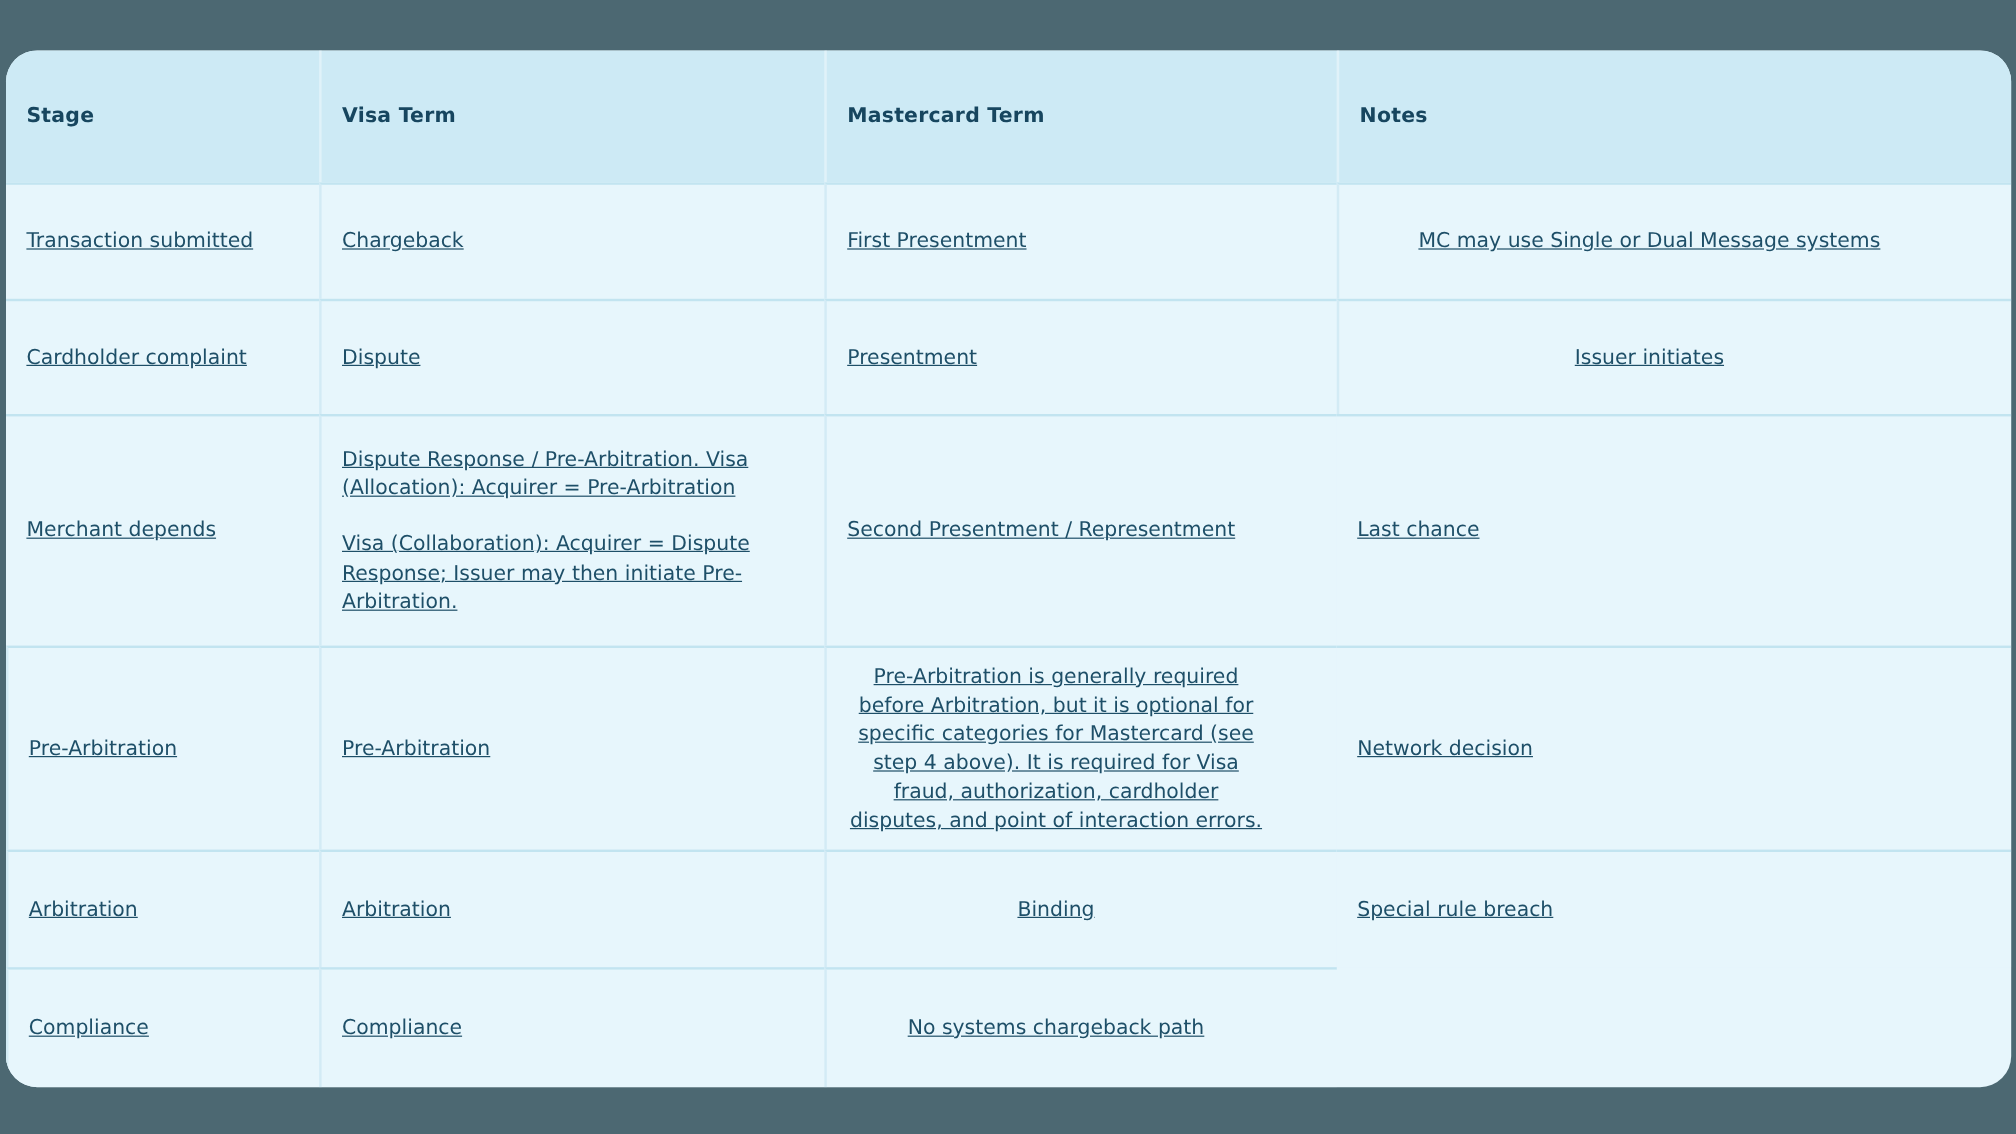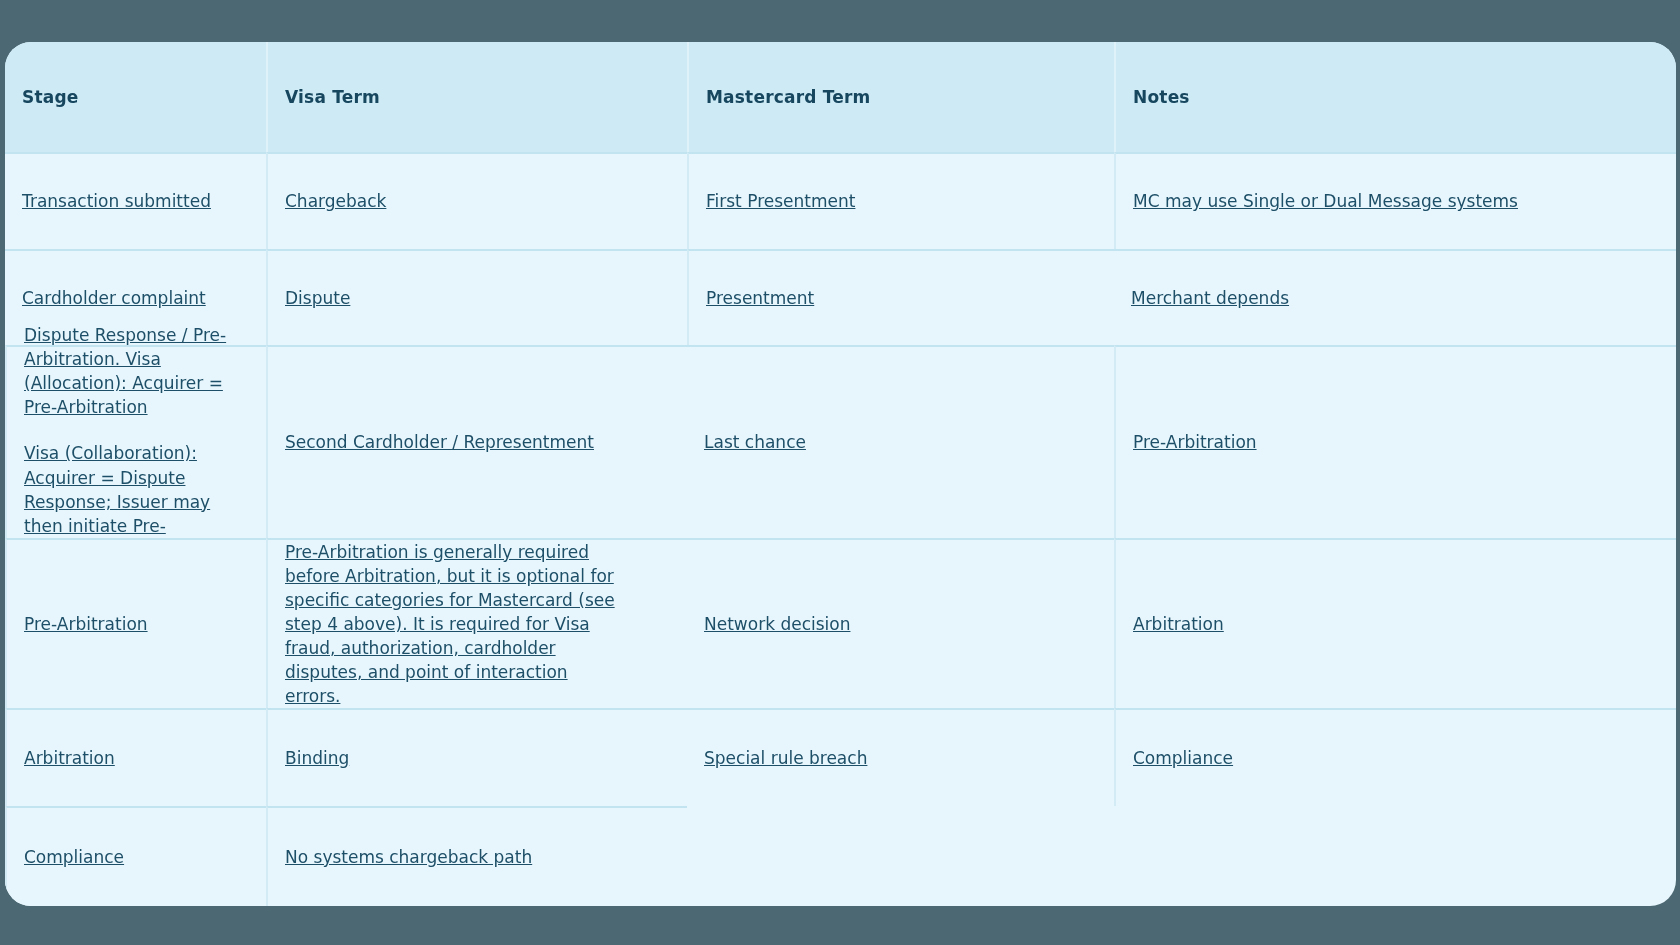--- a/index.html
+++ b/index.html
@@ -58,20 +58,21 @@
     justify-content: center;
     padding: 14px 30px 14px 17px;
     border-top: 2px solid var(--divider-h, #c2e4f0);
     text-decoration: underline;
   }
   .cell.vline {
     border-left: 2px solid var(--divider-v, #d3ebf5);
   }
   .cell.col4 {
     padding-right: 60px;
+    text-align: center;
   }
   .cell p {
     margin: 0;
   }
   .cell p + p {
     margin-top: 22px;
   }
 </style>
 </head>
 <body>
@@ -107,30 +108,33 @@
 
   <div class="cell col1">
           <p>Cardholder complaint</p>
         </div>
   <div class="cell col2 vline">
           <p>Dispute</p>
         </div>
   <div class="cell col3 vline">
           <p>Presentment</p>
         </div>
+  <div class="cell col4 vline">
+          <p>Issuer initiates</p>
+        </div>
 
   <div class="cell col1">
           <p>Merchant depends</p>
         </div>
   <div class="cell col2 vline">
           <p>Dispute Response / Pre-Arbitration. Visa (Allocation): Acquirer = Pre-Arbitration</p>
           <p>Visa (Collaboration): Acquirer = Dispute Response; Issuer may then initiate Pre-Arbitration.</p>
         </div>
   <div class="cell col3 vline">
-          <p>Second Cardholder / Representment</p>
+          <p>Second Presentment / Representment</p>
         </div>
 
   <div class="cell col1">
           <p>Last chance</p>
         </div>
   <div class="cell col2 vline">
           <p>Pre-Arbitration</p>
         </div>
   <div class="cell col3 vline">
           <p>Pre-Arbitration</p>

